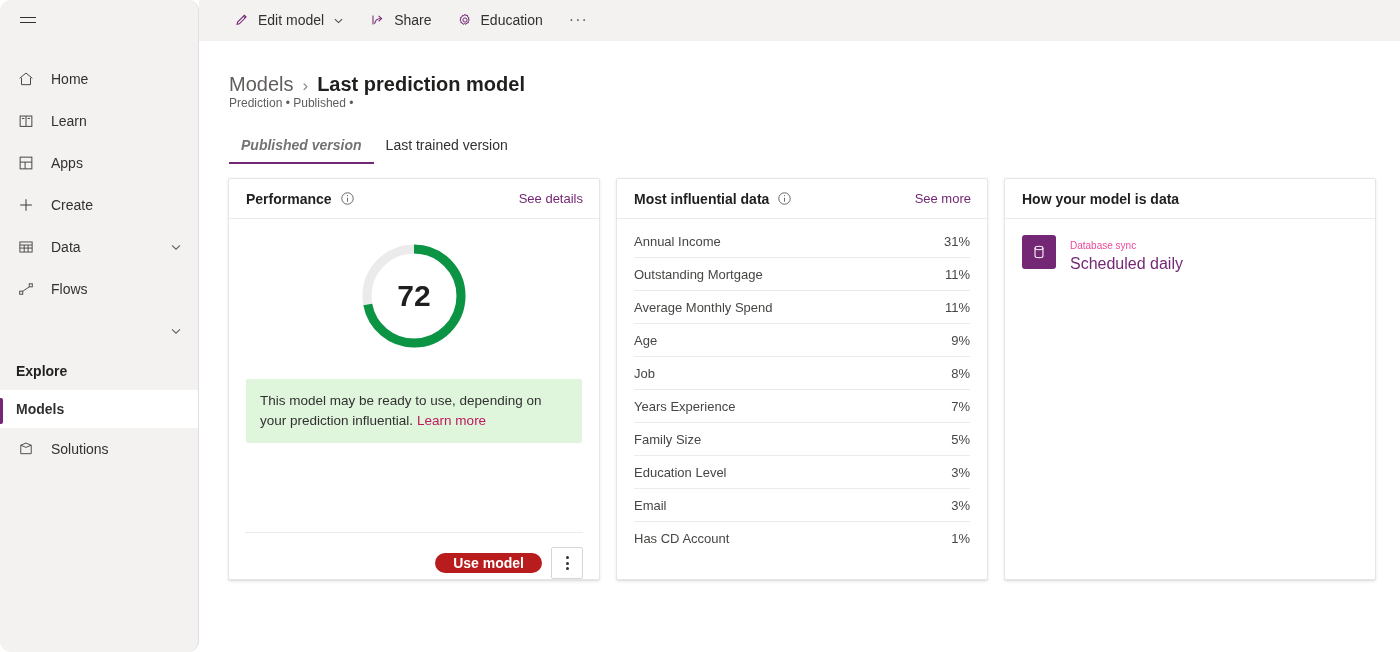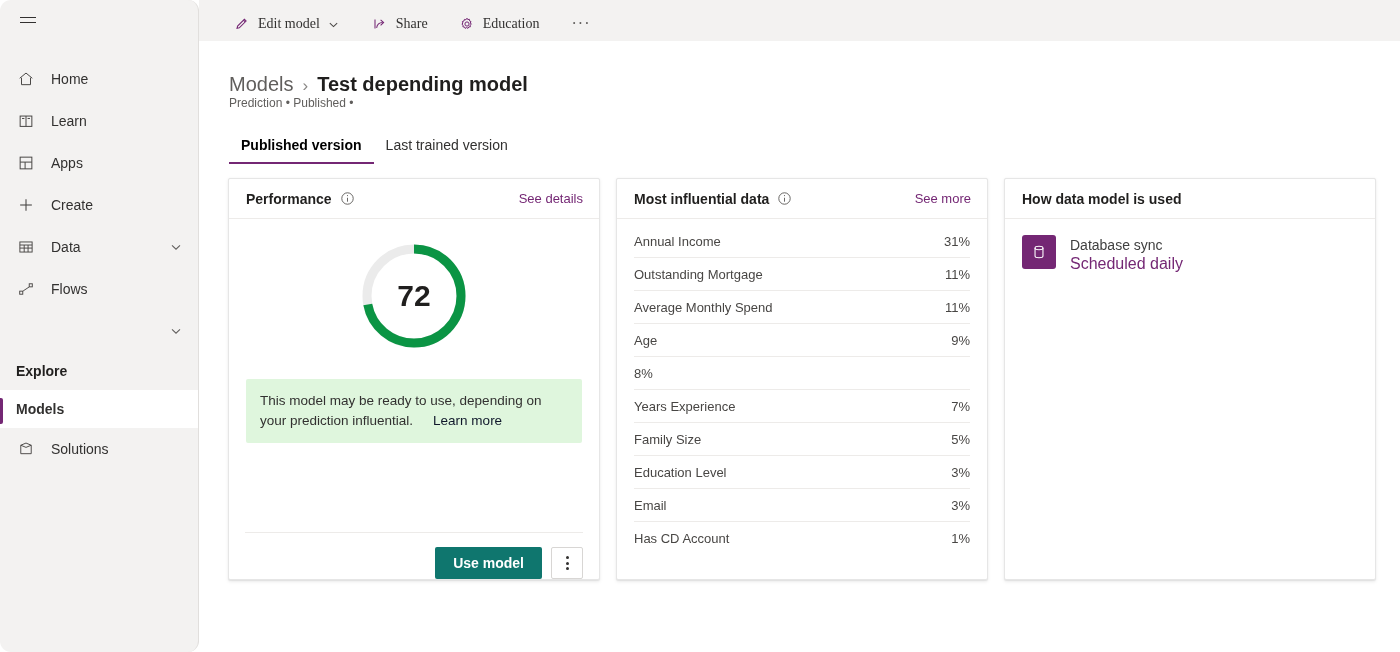--- a/index.html
+++ b/index.html
@@ -79,25 +79,24 @@
     flex: 1 1 auto; height: 652px;
     background: #ffffff;
     position: relative;
     overflow: hidden;
   }
 
   
   .commandbar {
     height: 41px;
     background: #f3f2f1;
-    display: flex; align-items: flex-end;
+    display: flex; align-items: center;
     padding-left: 26px;
-    gap: 14px;
+    gap: 8px;
     border-bottom: 1px solid #f3f2f1;
-    font-family: Liberation Serif, serif;
   }
   .cmd {
     display: flex; align-items: center;
     height: 32px; padding: 0 8px;
     color: #323130; font-size: 14px;
     cursor: pointer; white-space: nowrap;
     border-radius: 2px;
   }
   .cmd .cmd-icon {
     width: 18px; height: 18px;
@@ -128,21 +127,21 @@
     display: flex; align-items: flex-end;
     margin-top: 27px; padding-left: 30px;
     gap: 0px;
   }
   .tab {
     position: relative;
     padding: 0 12px 11px 12px;
     font-size: 14px; color: #323130;
     cursor: pointer; white-space: nowrap;
   }
-  .tab.active { font-weight: 700; color: #000000; }
+  .tab.active { font-weight: 700; color: #737373; font-style: italic; }
   .tab.active::after {
     content: "";
     position: absolute;
     left: 0px; right: 0px; bottom: 0;
     height: 2px; background: #742774;
   }
 
   
   .cards {
     display: flex;
@@ -199,33 +198,33 @@
     margin-top: 28px;
     width: 336px;
     background: #dff6dd;
     color: #323130;
     font-size: 13.5px;
     line-height: 20px;
     padding: 12px 14px;
     border-radius: 2px;
   }
   .perf-note .learn {
-    color: #0f172a; cursor: pointer; margin-left: 20px;
+    color: #be185d; cursor: pointer; margin-left: 4px;
   }
   .perf-footer {
     border-top: 1px solid #edebe9;
     margin: 22px 16px 0 16px;
     padding-top: 14px;
     display: flex; justify-content: flex-end; align-items: center;
     gap: 9px;
   }
   .btn-primary {
-    background: #0f766e; color: #ffffff;
-    border: none; border-radius: 2px;
-    height: 32px; padding: 0 18px;
+    background: #b91c1c; color: #ffffff;
+    border: none; border-radius: 12px;
+    height: 20px; padding: 0 18px;
     font-size: 14px; font-weight: 600;
     font-family: "Liberation Sans", sans-serif;
     cursor: pointer;
   }
   .btn-more {
     width: 32px; height: 32px;
     border: 1px solid #d8d6d4; background: #fff;
     border-radius: 2px;
     display: flex; align-items: center; justify-content: center;
     cursor: pointer;
@@ -251,21 +250,21 @@
   #card-usage { width: 372px; height: 402px; display: flex; flex-direction: column; }
   .usage-body { padding: 16px 17px 0 17px; }
   .usage-item { display: flex; align-items: flex-start; cursor: pointer; }
   .usage-icon {
     width: 34px; height: 34px; border-radius: 3px;
     background: #742774;
     display: flex; align-items: center; justify-content: center;
     flex: 0 0 34px;
   }
   .usage-text { margin-left: 14px; padding-top: 1px; }
-  .usage-title { font-size: 14px; color: #404040; line-height: 19px; }
+  .usage-title { font-size: 10px; color: #ec4899; line-height: 19px; }
   .usage-sub { font-size: 16px; color: #742774; line-height: 18px; }
 </style>
 </head>
 <body>
 
 <div id="app">
 
   <div id="sidebar">
     <div class="hamburger">
       <span></span>
@@ -415,21 +414,21 @@
         <span>Education</span>
       </div>
 
       <div class="cmd overflow">···</div>
     </div>
 
     <div class="page-head">
       <div class="breadcrumb">
         <span class="bc-parent">Models</span>
         <span class="bc-sep">›</span>
-        <span class="bc-current">Test depending model</span>
+        <span class="bc-current">Last prediction model</span>
       </div>
       <div class="subline">Prediction • Published •</div>
     </div>
 
     <div class="tabs">
       <div class="tab active">Published version</div>
       <div class="tab">Last trained version</div>
     </div>
 
     <div class="cards">
@@ -491,20 +490,21 @@
             </div>
             <div class="infl-row">
               <span class="infl-name">Average Monthly Spend</span>
               <span class="infl-pct">11%</span>
             </div>
             <div class="infl-row">
               <span class="infl-name">Age</span>
               <span class="infl-pct">9%</span>
             </div>
             <div class="infl-row">
+              <span class="infl-name">Job</span>
               <span class="infl-pct">8%</span>
             </div>
             <div class="infl-row">
               <span class="infl-name">Years Experience</span>
               <span class="infl-pct">7%</span>
             </div>
             <div class="infl-row">
               <span class="infl-name">Family Size</span>
               <span class="infl-pct">5%</span>
             </div>
@@ -518,21 +518,21 @@
             </div>
             <div class="infl-row">
               <span class="infl-name">Has CD Account</span>
               <span class="infl-pct">1%</span>
             </div>
           </div>
       </div>
 
       <div class="card" id="card-usage">
         <div class="card-head">
-          <span class="card-title">How data model is used</span>
+          <span class="card-title">How your model is data</span>
         </div>
         <div class="usage-body" id="usage-body">
             <div class="usage-item">
               <span class="usage-icon">
                 <svg width="18" height="18" viewBox="0 0 20 20" fill="none" stroke="#ffffff" stroke-width="1.2">
                   <ellipse cx="10" cy="5.6" rx="4.4" ry="1.9"></ellipse>
                   <path d="M5.6 5.6 V14.4 C5.6 15.45 7.57 16.3 10 16.3 C12.43 16.3 14.4 15.45 14.4 14.4 V5.6"></path>
                 </svg>
               </span>
               <div class="usage-text">

